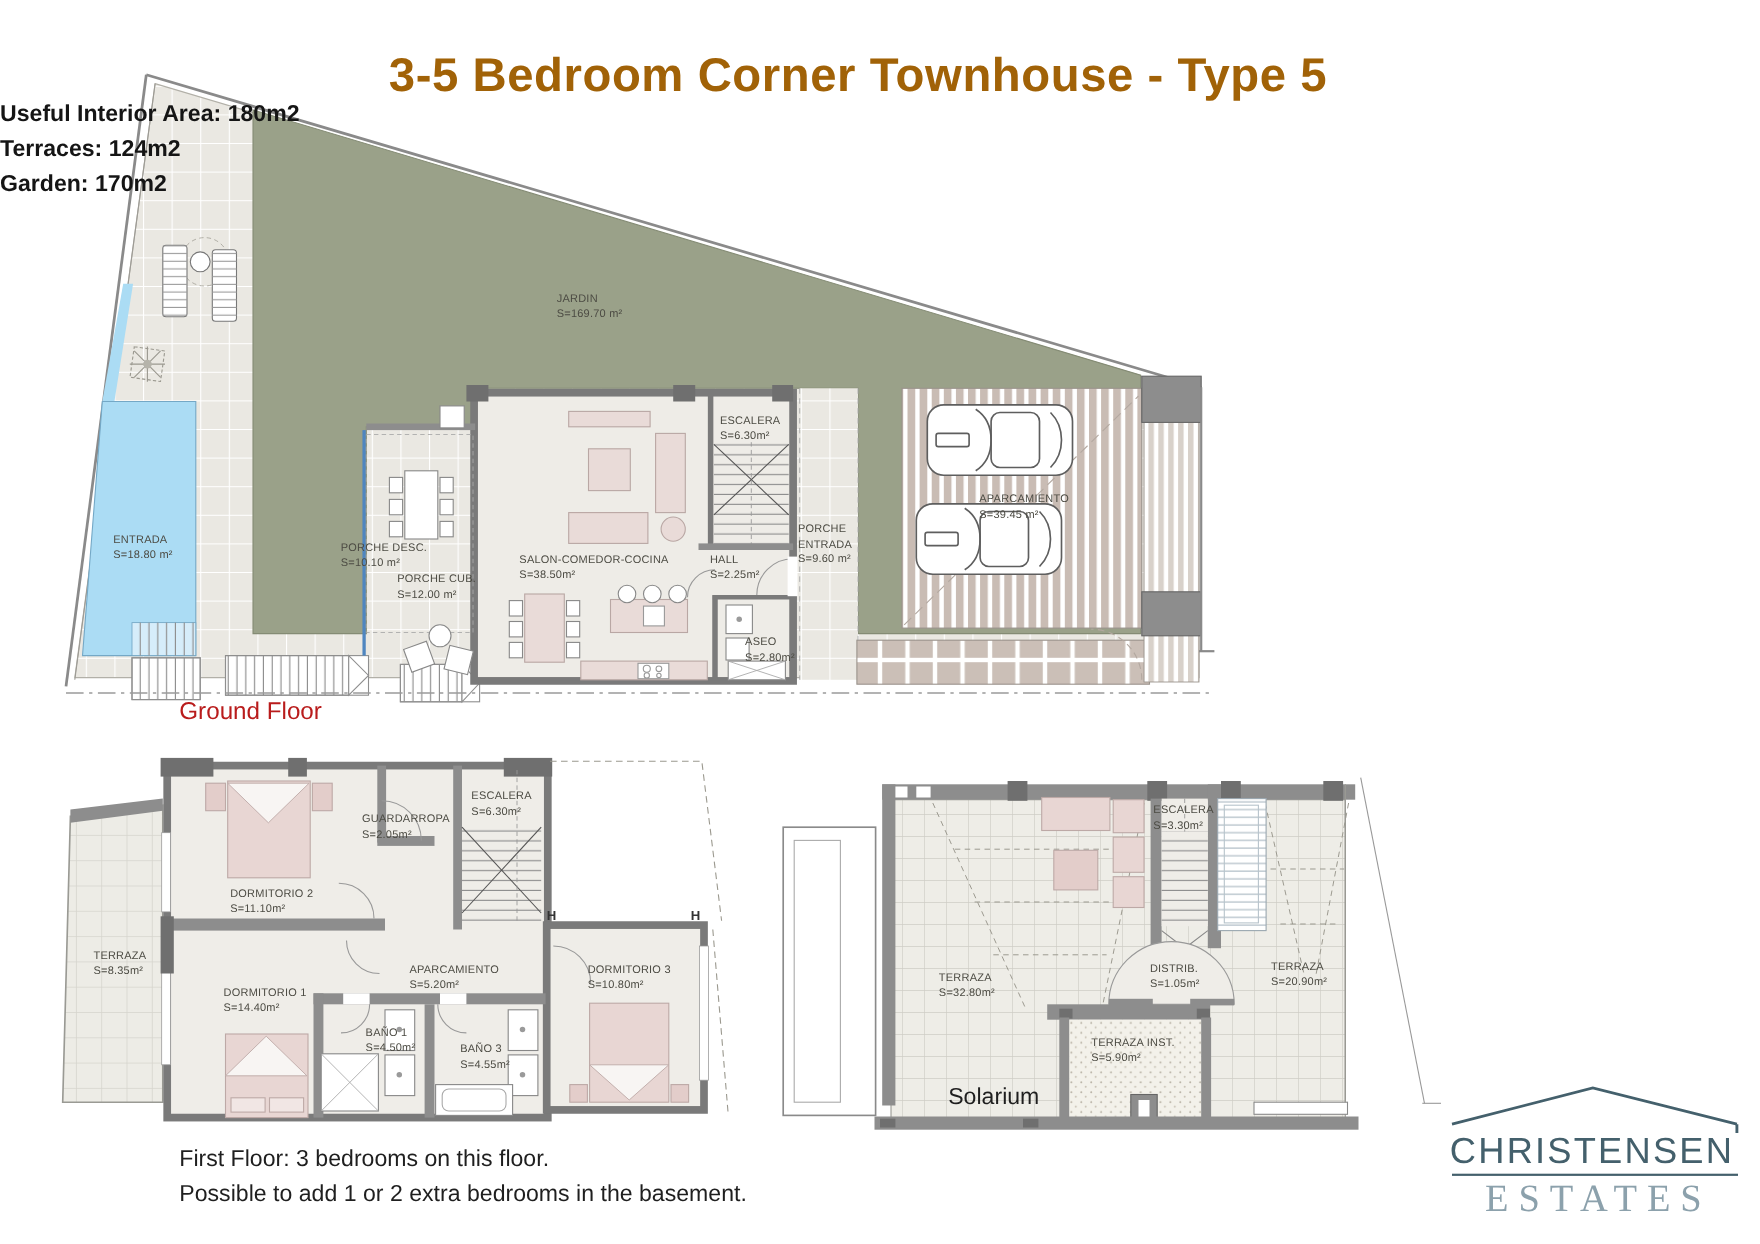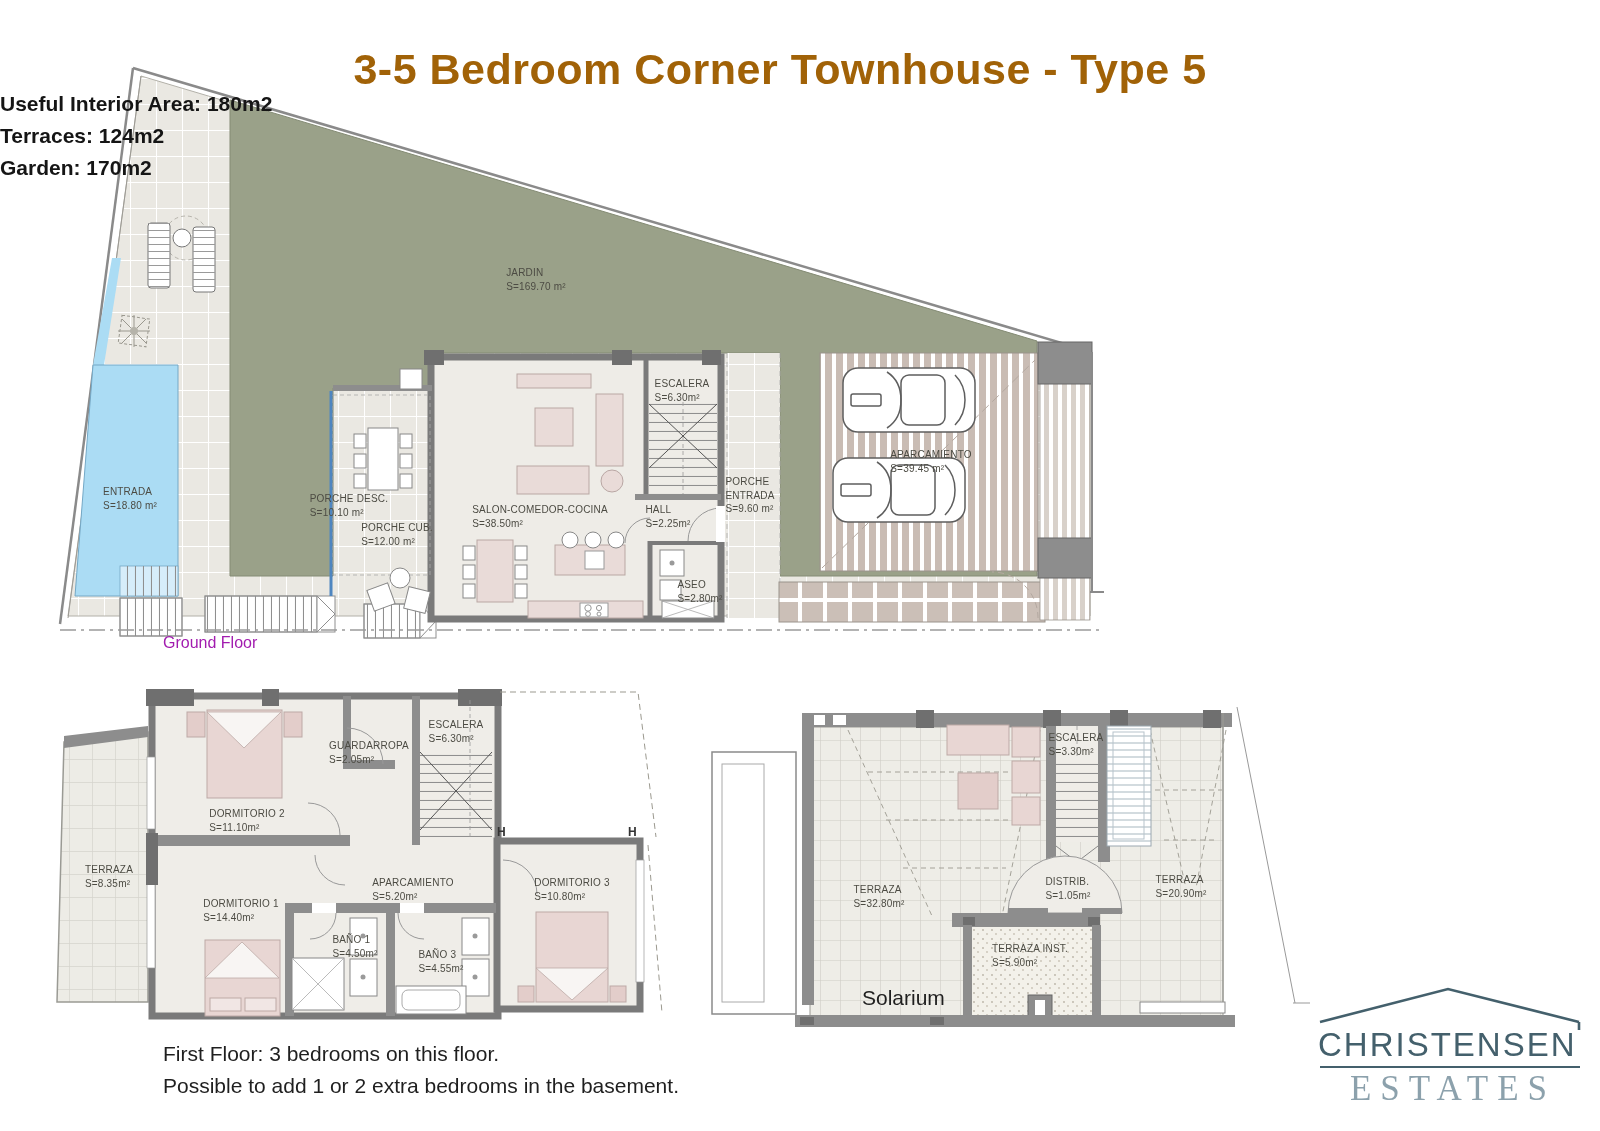--- a/index.html
+++ b/index.html
@@ -3,21 +3,21 @@
 <meta charset="utf-8">
 <style>
   html,body{margin:0;padding:0;background:#ffffff;}
   .canvas{position:relative;width:1600px;height:1131px;background:#ffffff;overflow:hidden;
           font-family:"Liberation Sans",sans-serif;}
   .plan-svg{position:absolute;left:0;top:0;}
   .page-title{position:absolute;left:0;top:16px;width:1560px;text-align:center;
               font-size:43px;font-weight:700;color:#a16207;letter-spacing:0.5px;}
   .subtitle{position:absolute;left:0;top:88px;width:1535px;
             font-size:21px;font-weight:700;color:#151515;line-height:32px;}
-  .caption{position:absolute;font-size:16px;color:#a21caf;}
+  .caption{position:absolute;font-size:22px;color:#b91c1c;}
   .caption2{position:absolute;font-size:21px;color:#1f1f1f;line-height:32px;}
   .rlabel{position:absolute;transform:translate(-50%,-50%);display:flex;flex-direction:column;
           align-items:flex-start;text-align:center;font-size:10px;line-height:1.35;color:#4c4b43;
           letter-spacing:0.2px;white-space:nowrap;}
   .logo{position:absolute;left:1318px;top:984px;width:264px;}
   .logo-line1{font-size:33px;letter-spacing:2px;color:#44606c;margin-top:-8px;text-align:left;}
   .logo-rule{border-top:2.5px solid #44606c;margin:2px 2px 1px 2px;}
   .logo-line2{font-family:"Liberation Serif",serif;font-size:35px;letter-spacing:9px;
               color:#8ca1ac;text-align:center;margin-left:6px;}
 </style>

